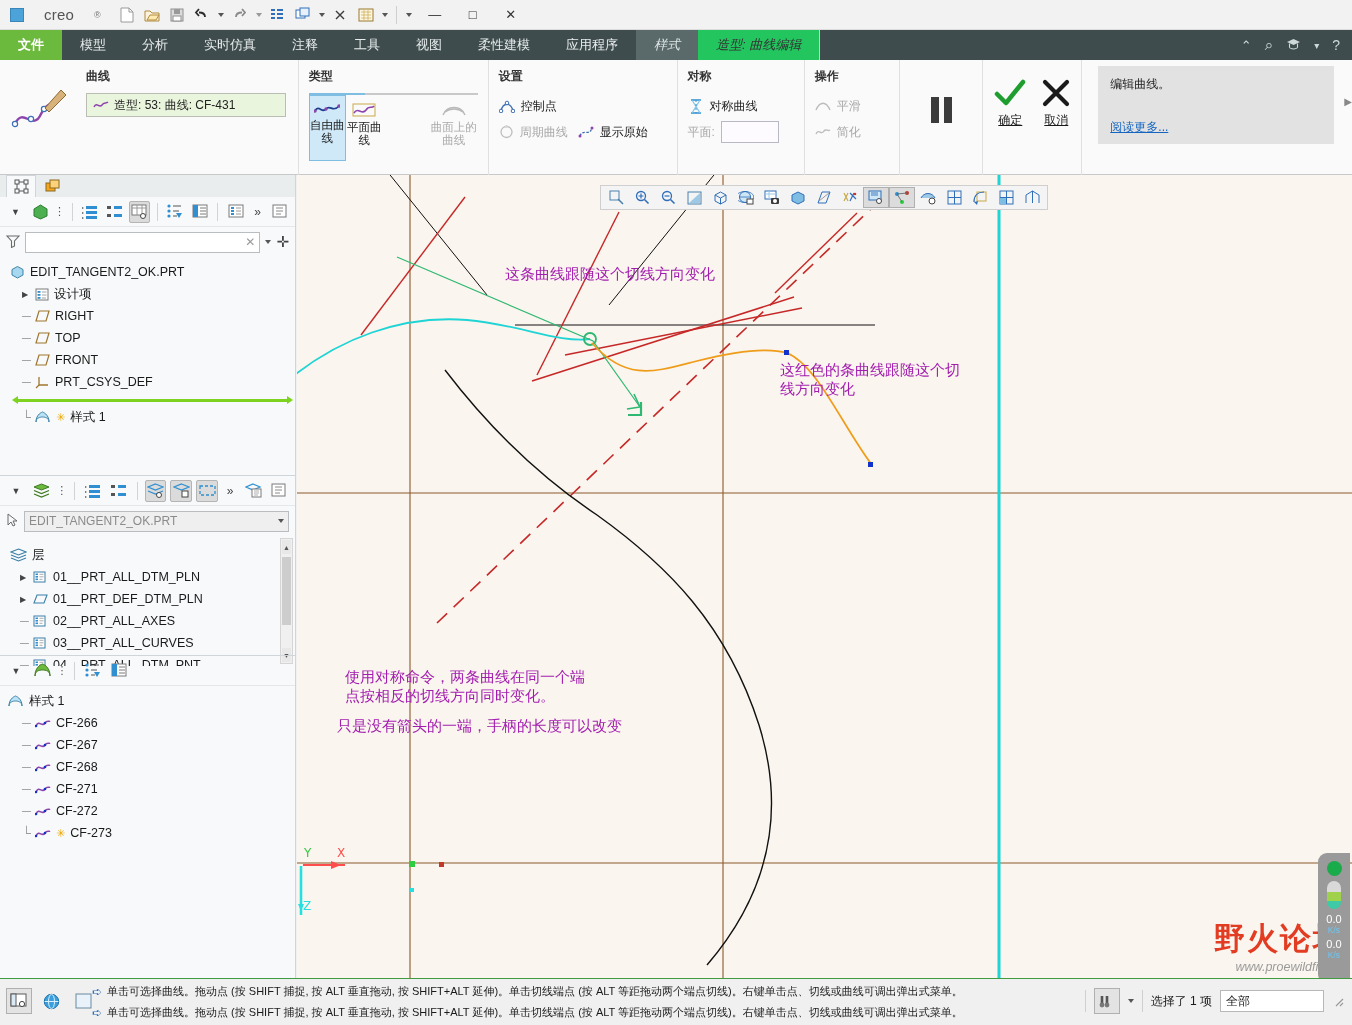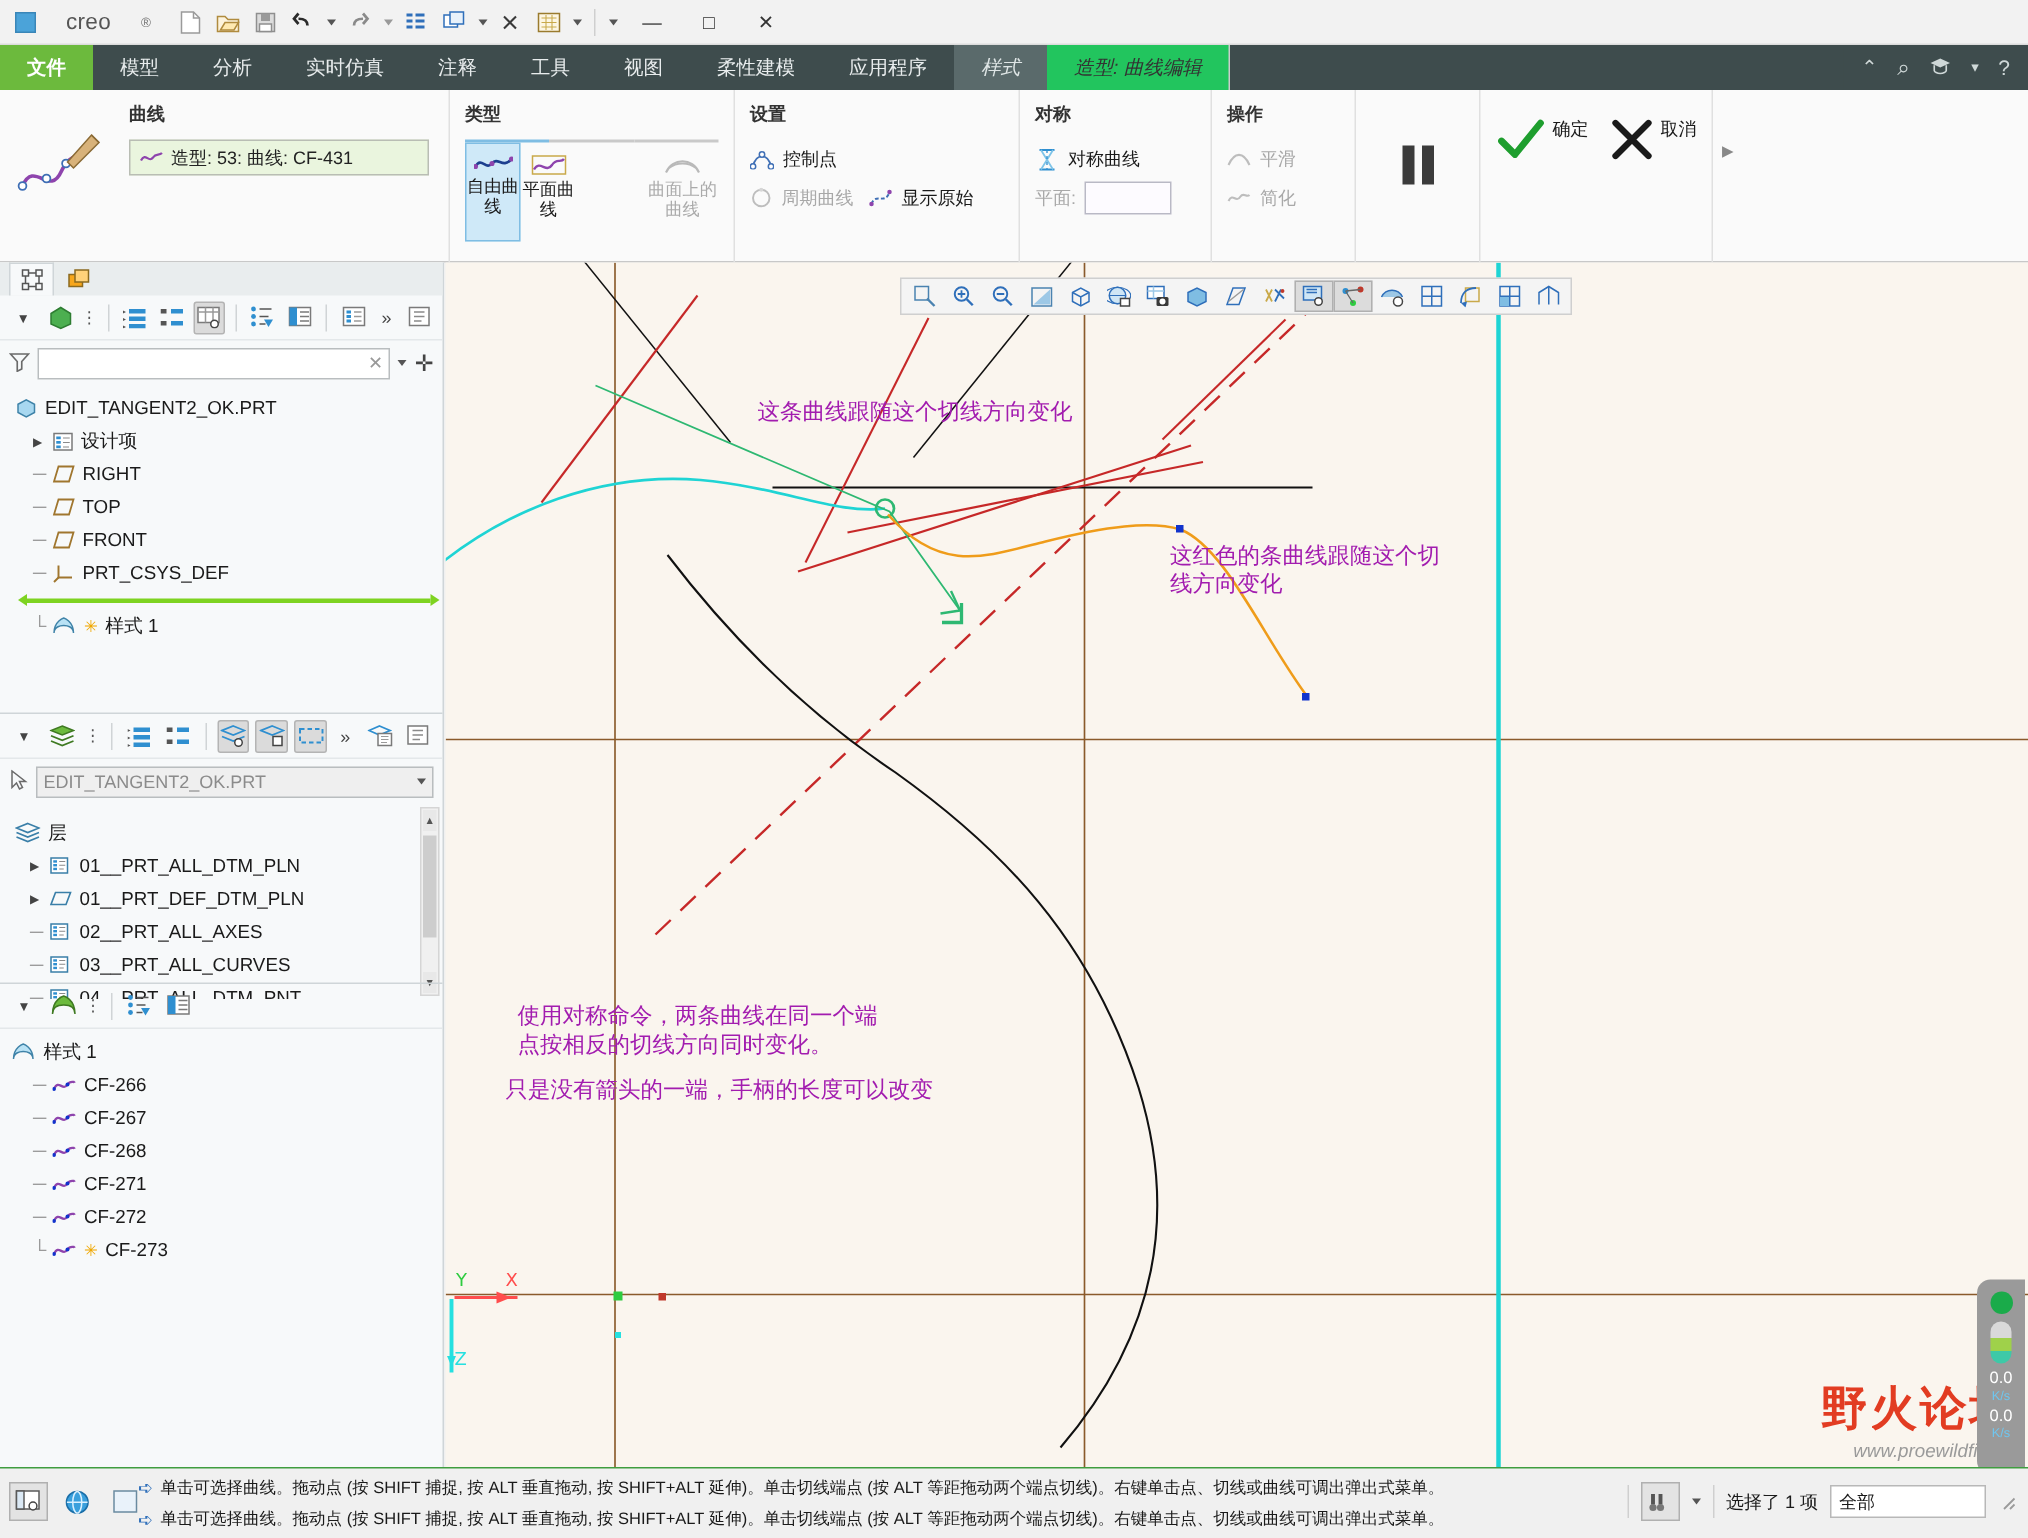--- a/index.html
+++ b/index.html
@@ -58,21 +58,21 @@
   .setrow{ display:flex; align-items:center; gap:6px; height:26px; font-size:12px; }
   .setrow.dis{ color:#a8a8a8; }
   .planebox{ width:58px; height:22px; background:#fdfbff; border:1px solid #b9b9c5; }
 
   .opbtn{ display:flex; align-items:center; gap:6px; height:26px; font-size:12px; color:#a8a8a8; }
 
   .pausebox{ width:62px; height:100px; display:flex; align-items:center; justify-content:center; }
   .pausebar{ width:8px; height:26px; background:#3b3b3b; }
 
   .okcancel{ display:flex; gap:14px; padding-top:18px; }
-  .occol{ display:flex; flex-direction:row; gap:4px; font-size:12px; }
+  .occol{ display:flex; flex-direction:column; align-items:center; gap:4px; font-size:12px;text-decoration:underline; }
 
   .helpbox{ margin:6px 10px; width:236px; height:78px; background:#e2e2e2; padding:10px 12px;
     font-size:12px; color:#222; position:relative; }
   .helplink{ position:absolute; left:12px; bottom:8px; color:#1565c0; text-decoration:underline; font-size:12px;}
 
   
   .subtabs{ position:absolute; left:64px; top:150px; height:25px; display:flex; z-index:5; }
   .subtab{ width:66px; height:25px; display:flex; align-items:center; justify-content:center;
     background:#ededed; border-right:1px solid #dadada; font-size:12px; color:#222; }
   .subtab.first{ border-left:1px solid #dadada; }
@@ -416,20 +416,24 @@
         <div class="occol">
           <svg width="30" height="30" viewBox="0 0 30 30">
               <path d="M4 4 L26 26 M26 4 L4 26" fill="none" stroke="#1a1a1a" stroke-width="4.2" stroke-linecap="round"></path>
             </svg>
           <span>取消</span>
         </div>
       </div>
     </div>
 
     <div class="rgroup nb" style="padding:0; margin-left:6px; display:flex; align-items:flex-start;">
+      <div class="helpbox">
+        <div>编辑曲线。</div>
+        <a class="helplink" href="#">阅读更多...</a>
+      </div>
       <div style="padding-top:36px;color:#888;font-size:10px;">▶</div>
     </div>
   </div>
 
 
   <div class="leftpane">
 
     <div class="navtabs">
       <div class="navtab act">
         <svg width="15" height="15" viewBox="0 0 15 15">

